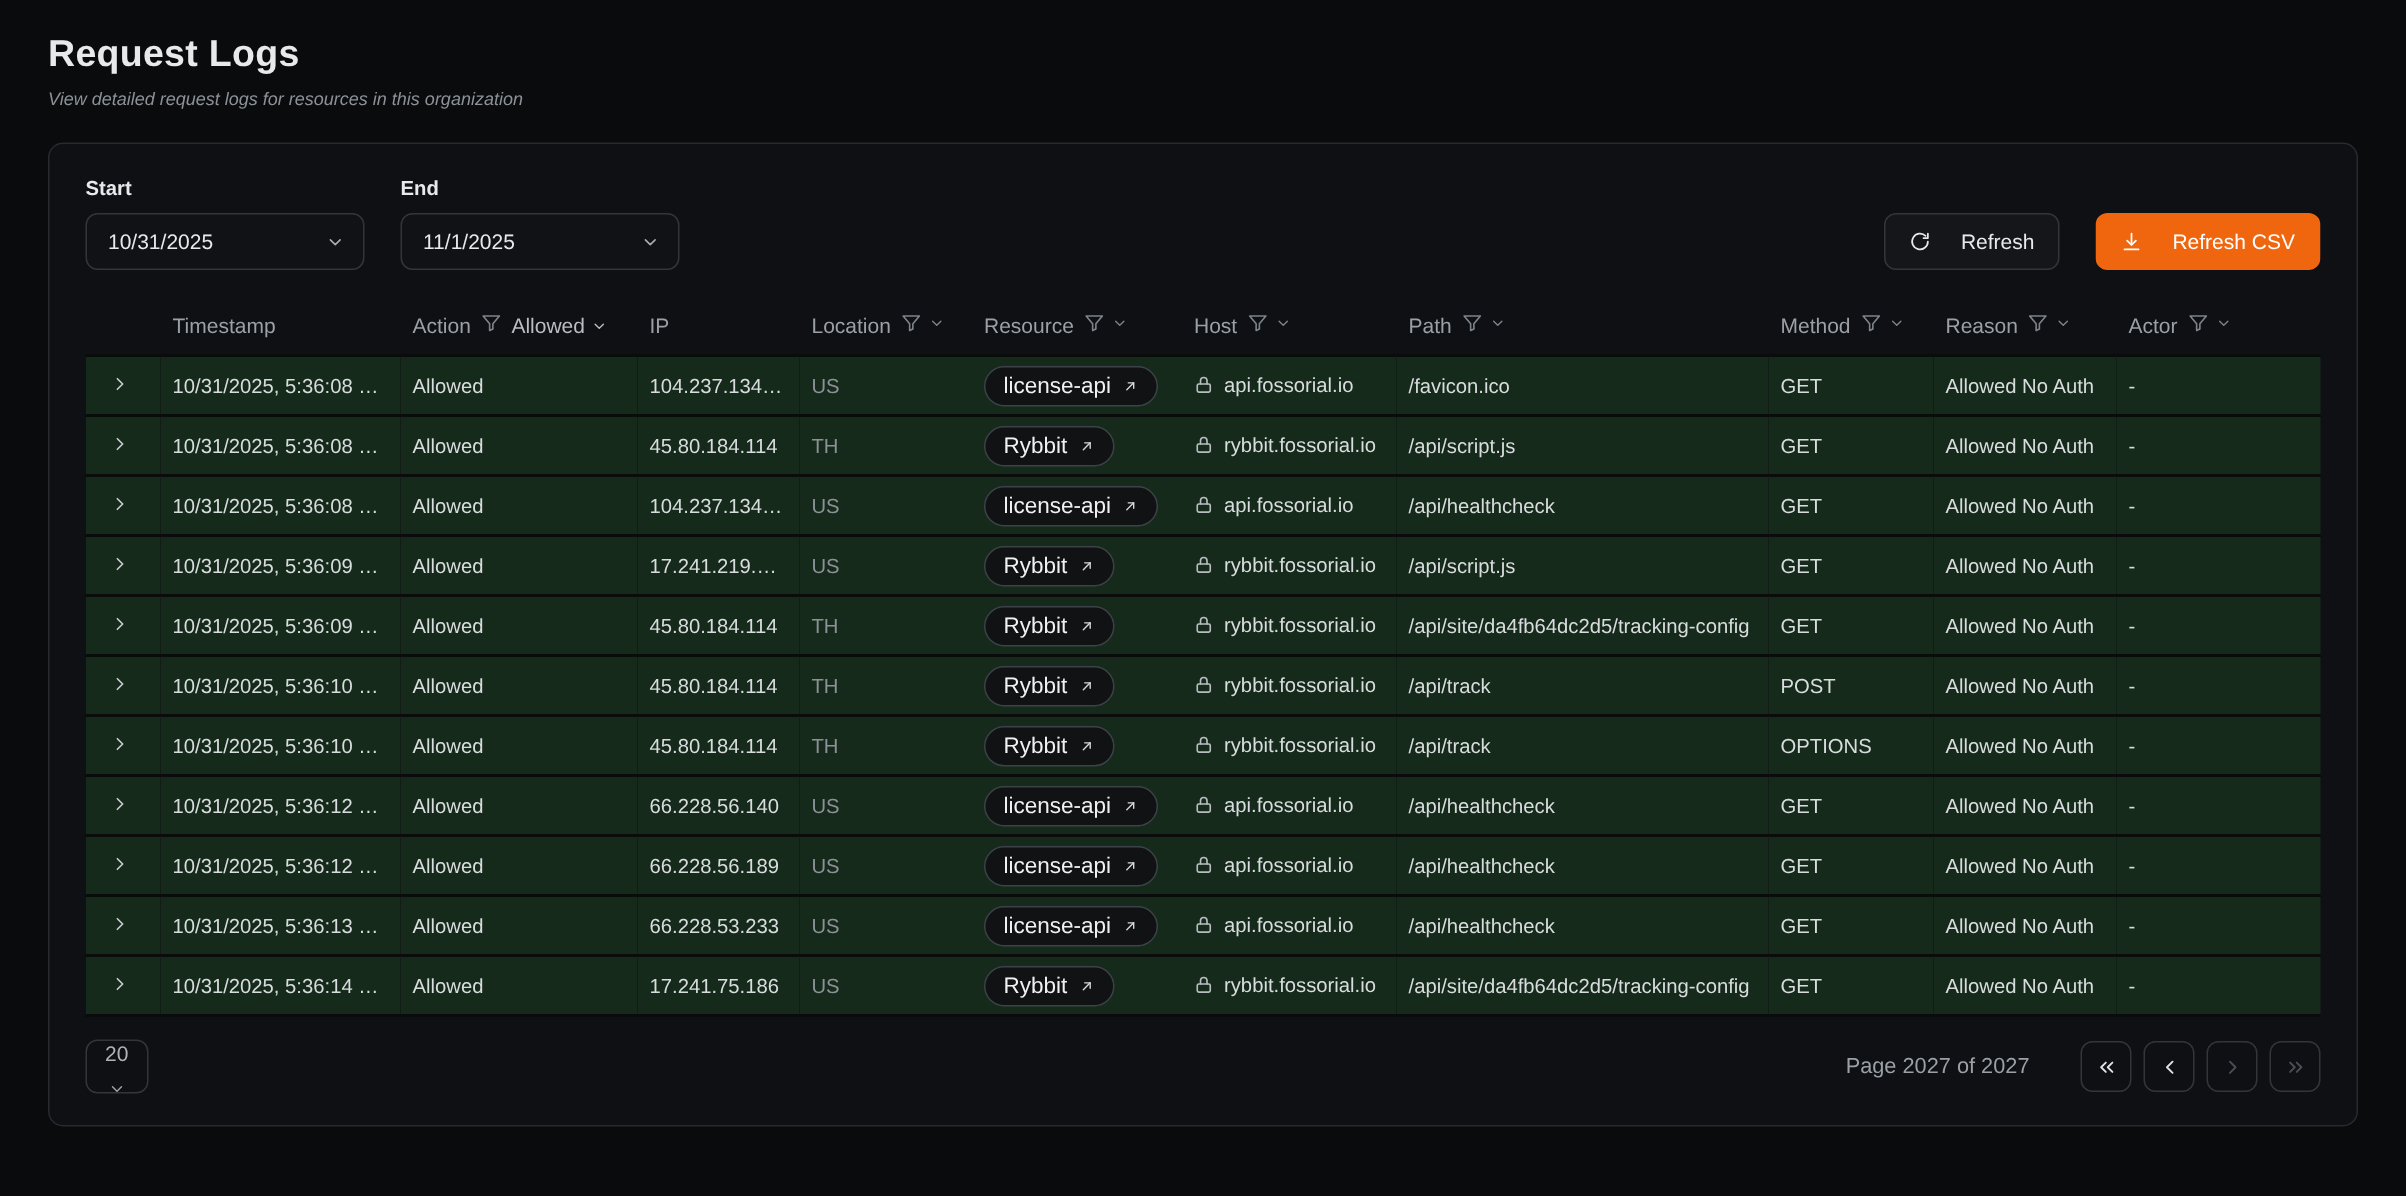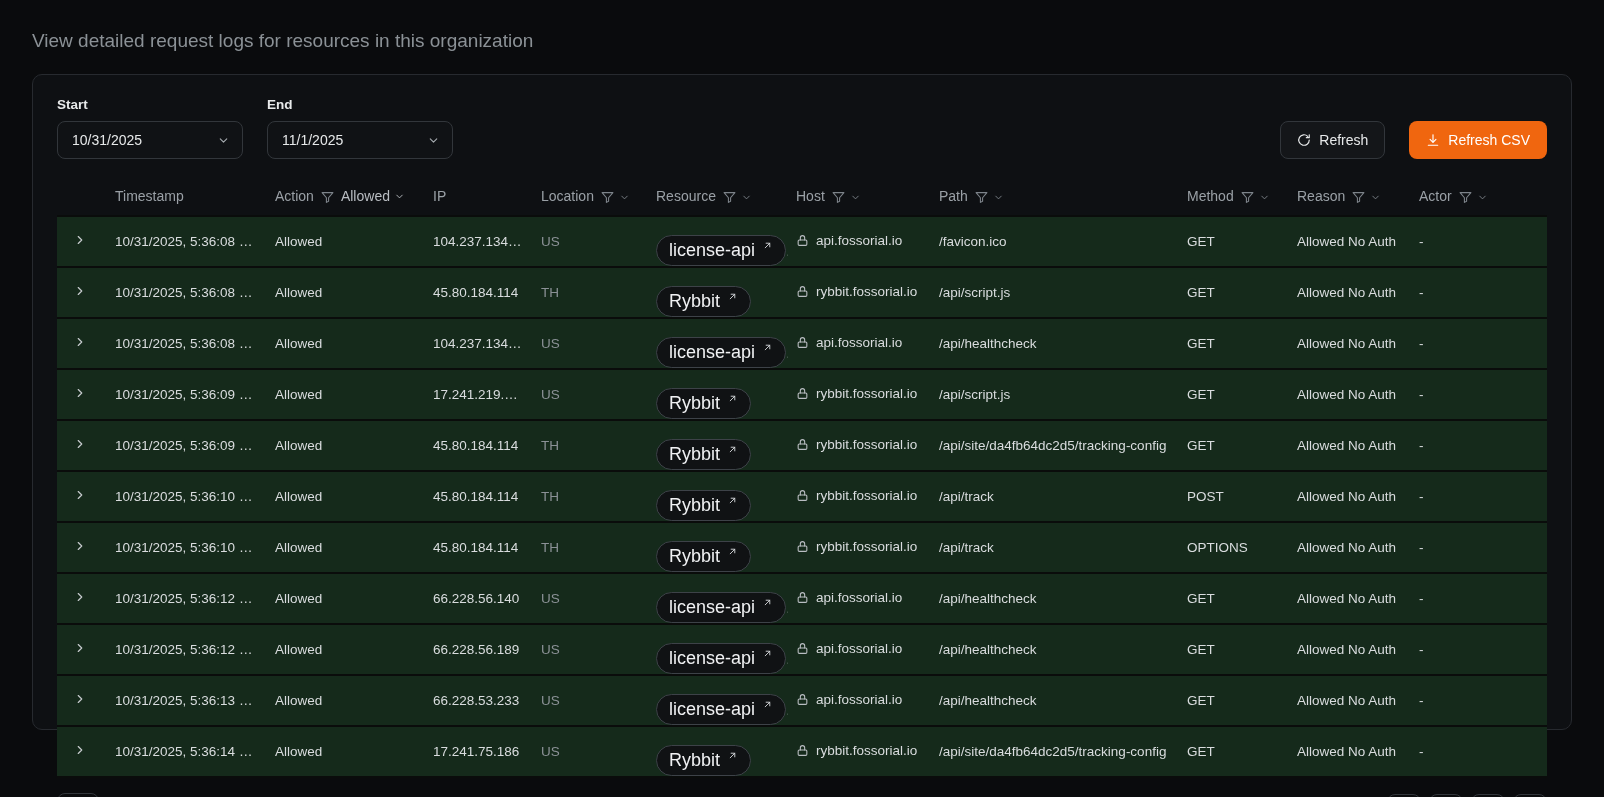--- a/index.html
+++ b/index.html
@@ -16,21 +16,21 @@
   }
   html, body { background: var(--page-bg); }
   body {
     width: 1604px; height: 797px; overflow: hidden;
     font-family: "Liberation Sans", "DejaVu Sans", sans-serif;
     color: var(--text);
     -webkit-font-smoothing: antialiased;
   }
   .page { padding: 22px 32px 0 32px; }
   .page-title { font-size: 25px; font-weight: 700; letter-spacing: .2px; }
-  .page-subtitle { font-size: 19px; color: var(--muted); margin-top: 8px; }
+  .page-subtitle { font-size: 12px; color: var(--muted); margin-top: 8px; font-style: italic; }
 
   .card {
     margin-top: 22px;
     background: var(--card-bg);
     border: 1px solid var(--border);
     border-radius: 10px;
     padding: 22px 24px 20px 24px;
     height: 656px;
   }
 
@@ -40,44 +40,44 @@
   .field-label { font-size: 13.5px; font-weight: 600; color: var(--text); }
   .select {
     display: flex; align-items: center; justify-content: space-between;
     width: 186px; height: 38px; padding: 0 12px 0 14px;
     background: #101215; border: 1px solid var(--ctl-border); border-radius: 8px;
     font-size: 14px; color: var(--text); cursor: pointer; 
   }
   .select .chev { color: #a7acb1; display: flex; }
   .controls-spacer { flex: 1; }
   .btn {
-    display: inline-flex; align-items: center; gap: 8px;
+    display: inline-flex; align-items: center; gap: 20px;
     height: 38px; padding: 0 16px; border-radius: 8px;
     font-size: 14px; font-weight: 500; cursor: pointer; border: 1px solid transparent;
   }
   .btn-secondary { background: #141619; border-color: var(--ctl-border); color: var(--text); }
   .btn-primary { background: var(--accent); color: #ffffff; }
   .btn .icon { display: flex; }
 
   
   table { width: 100%; border-collapse: collapse; margin-top: 20px; table-layout: fixed; }
   thead th { text-align: left; font-weight: 500; color: var(--header-text); font-size: 14px; padding: 9px 8px 11px 8px; }
-  .th-wrap { display: flex; align-items: flex-end; gap: 7px; }
+  .th-wrap { display: flex; align-items: flex-start; gap: 7px; }
   .th-icons { display: flex; align-items: center; gap: 5px; color: #7d838a; }
   .hdr-select { display: inline-flex; align-items: center; gap: 4px; color: #b9bdc2; cursor: pointer; }
   tbody tr { background: var(--row-bg); border-top: 2px solid #0a0c0b; height: 40px; }
   tbody tr:last-child { border-bottom: 2px solid #0a0c0b; }
   td { padding: 0 8px; font-size: 13.5px; color: #d9dcde; overflow: hidden; white-space: nowrap; text-overflow: ellipsis; }
   .cell-expand { padding-left: 16px; color: #c6cacd; }
   .cell-expand .icon { display: inline-flex; cursor: pointer; }
   .cell-muted { color: var(--muted); }
   .badge {
-    display: inline-flex; align-items: flex-start; gap: 7px;
+    display: inline-flex; align-items: center; gap: 7px;
     background: #101214; border: 1px solid #3d4248; border-radius: 999px;
-    padding: 4px 12px; font-size: 18px; color: #f0f1f3; cursor: pointer; margin-top: 18px;
+    padding: 4px 12px; font-size: 15px; color: #f0f1f3; cursor: pointer;
   }
   .badge .icon { display: flex; color: #d6d9dc; }
   .host-wrap { display: inline-flex; align-items: center; gap: 7px; justify-content: center; }
   .host-wrap .icon { display: flex; color: #b9bdc2; }
 
   
   .card-footer { display: flex; align-items: center; justify-content: space-between; margin-top: 15px; }
   .page-size {
     display: inline-flex; align-items: center; gap: 10px;
     height: 36px; padding: 0 12px; border: 1px solid var(--ctl-border);
@@ -91,20 +91,21 @@
     background: transparent; display: inline-flex; align-items: center; justify-content: center;
     color: #dfe1e3; cursor: pointer;
   }
   .pg-btn.disabled { color: #4a4f55; cursor: default; }
   svg { display: block; }
 </style>
 </head>
 <body>
 
 <div class="page">
+  <h1 class="page-title">Request Logs</h1>
   <p class="page-subtitle">View detailed request logs for resources in this organization</p>
 
   <div class="card">
 
     <div class="controls">
       <div class="date-group">
         <span class="field-label">Start</span>
         <div class="select">
           <span>10/31/2025</span>
           <span class="chev">

